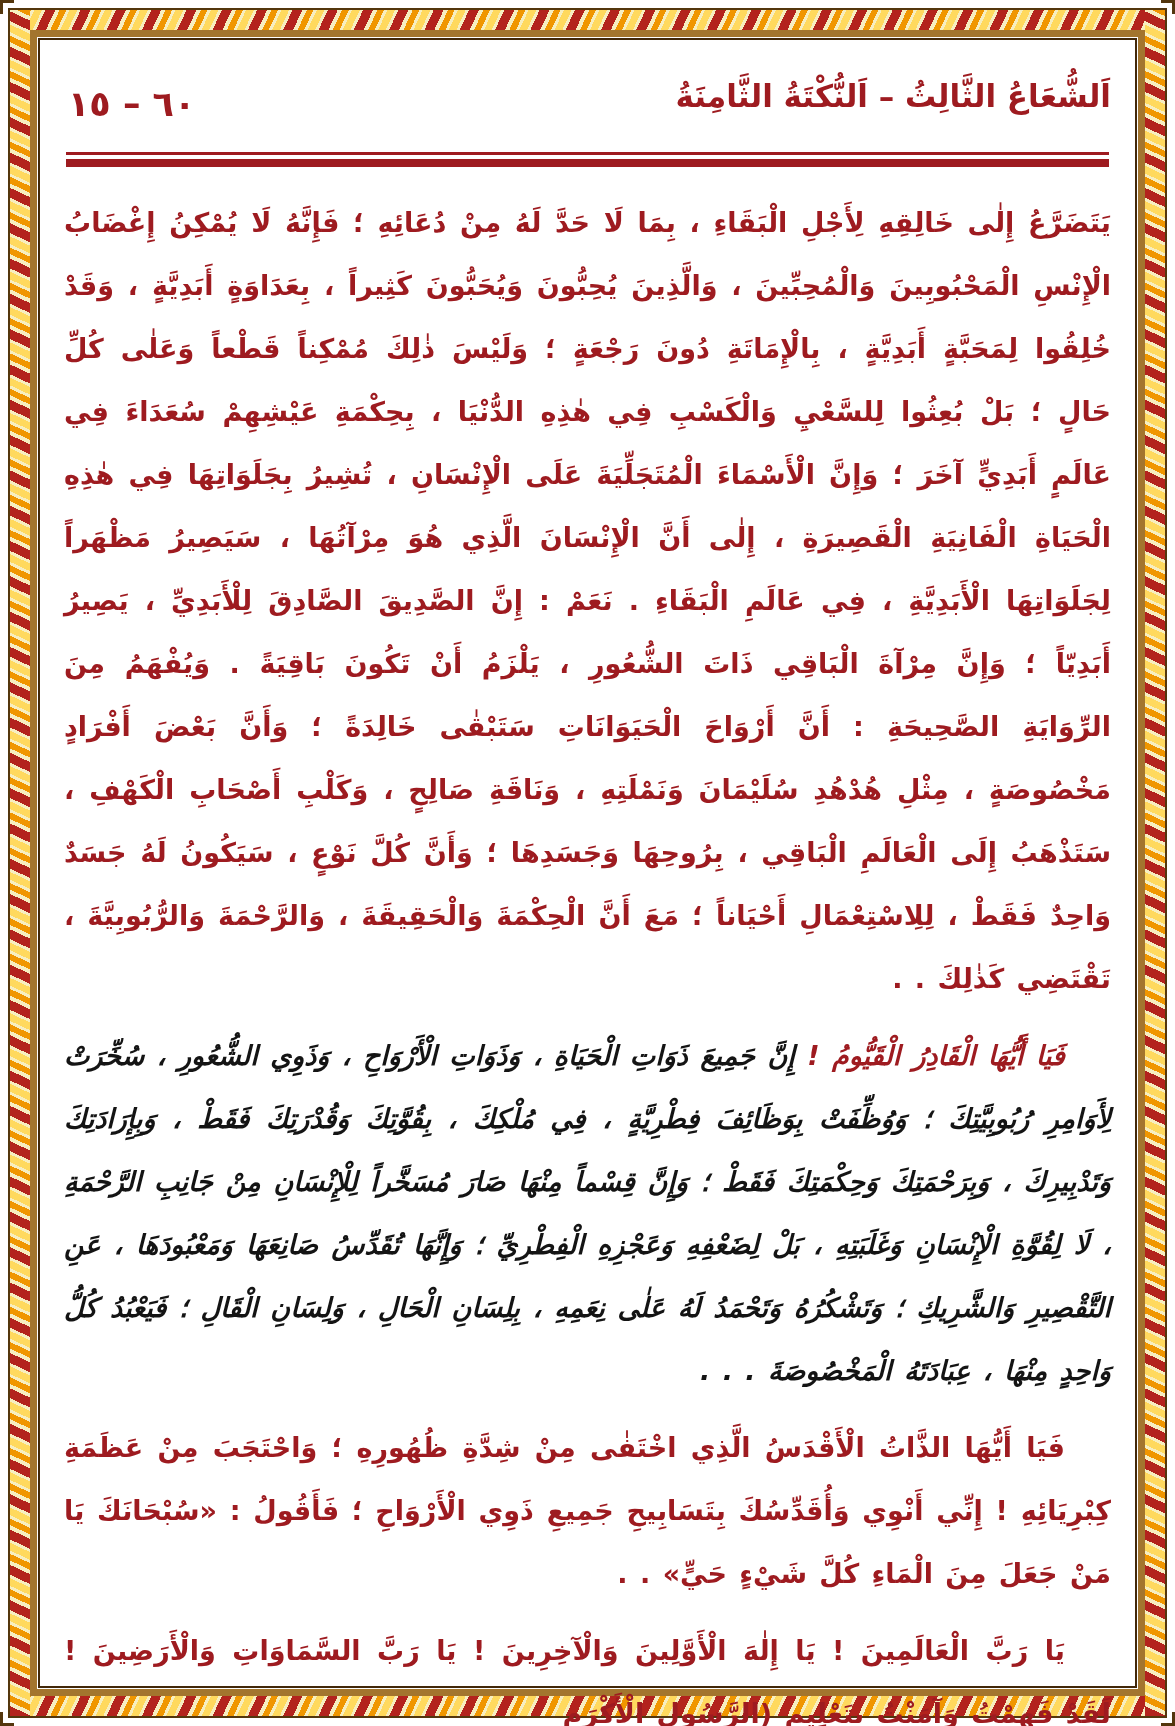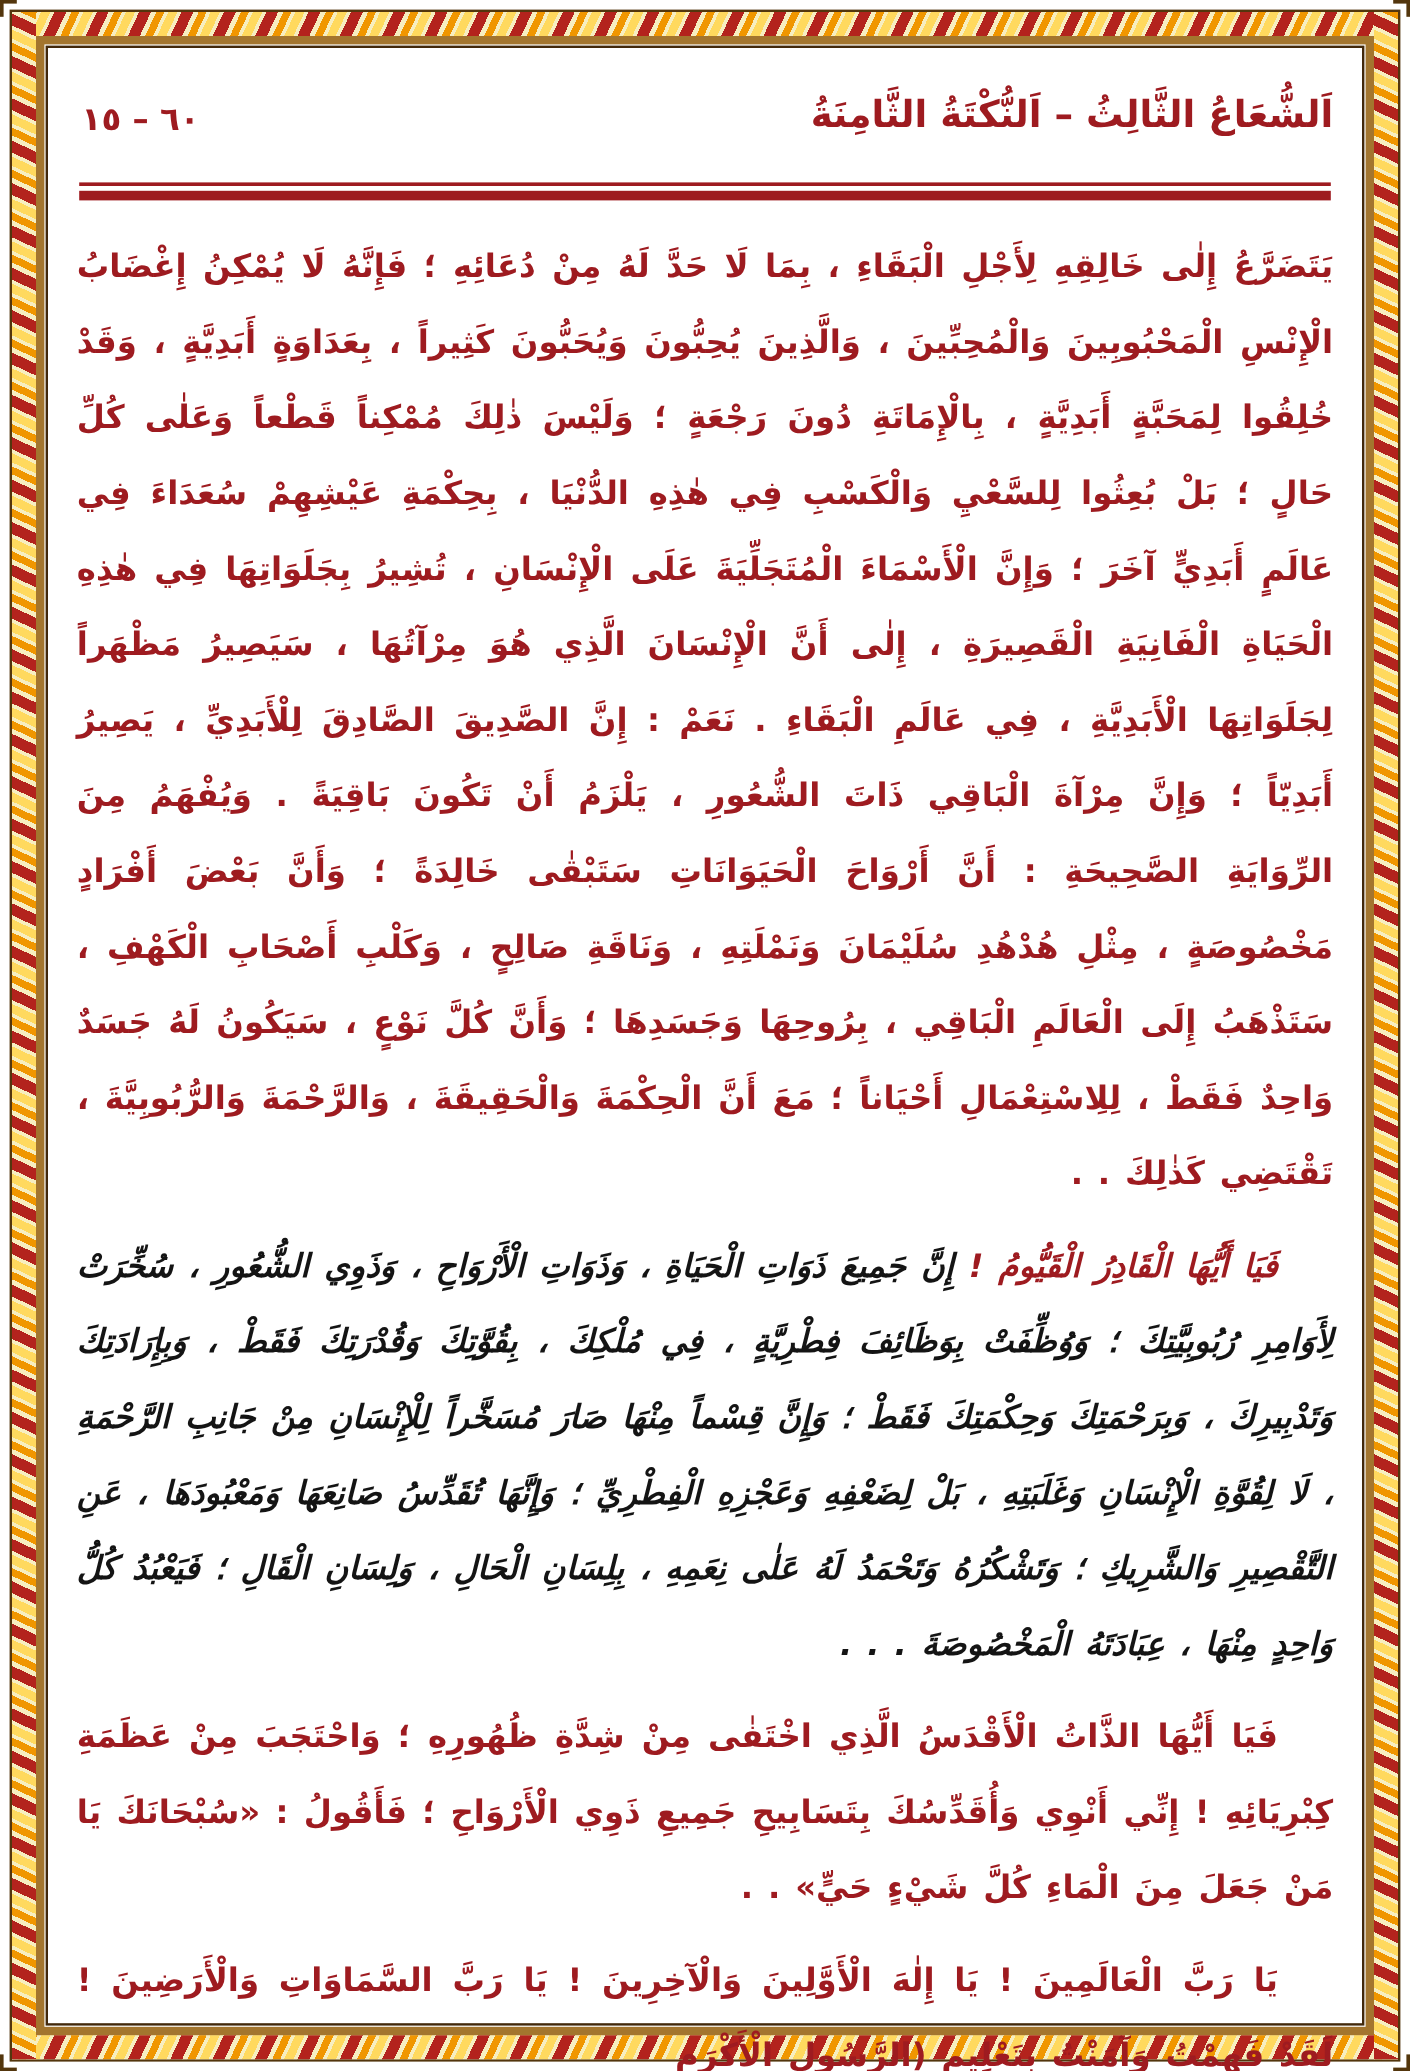--- a/index.html
+++ b/index.html
@@ -54,21 +54,21 @@
     direction:rtl;
   }
   .header{position:relative;height:86px;}
   .title{
     text-align:right;
     font-size:31px;font-weight:bold;color:var(--red);
     padding-top:16px;letter-spacing:0;
   }
   .page-ref{
     position:absolute;left:4px;top:22px;
-    font-size:27px;font-weight:bold;color:var(--red);
+    font-size:35px;font-weight:bold;color:var(--red);
     direction:rtl;
   }
   .rules{margin:4px 2px 0 2px;}
   .rule-thin{height:3px;background:var(--red);}
   .rule-gap{height:4px;}
   .rule-thick{height:8px;background:var(--red);}
 
   .body{
     margin-top:24px;
     font-size:27px;font-weight:bold;

